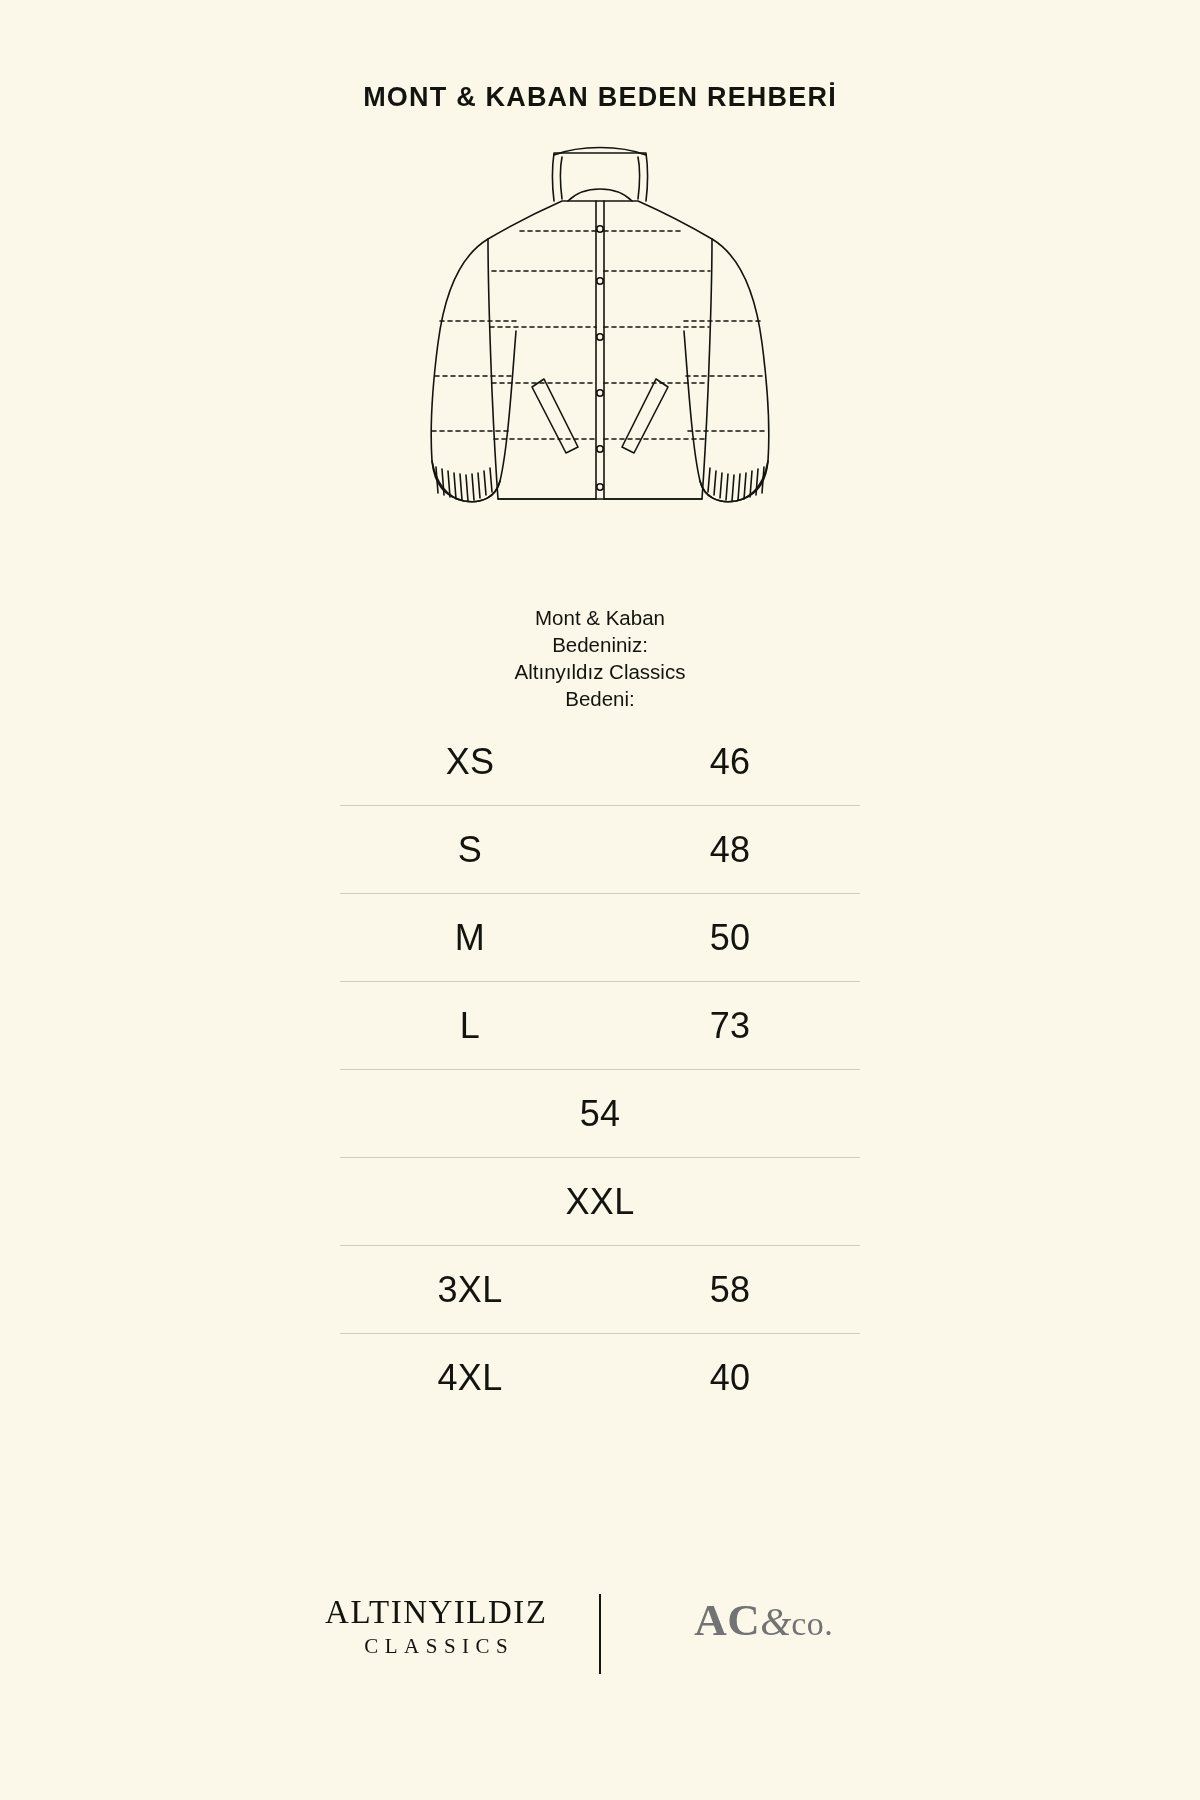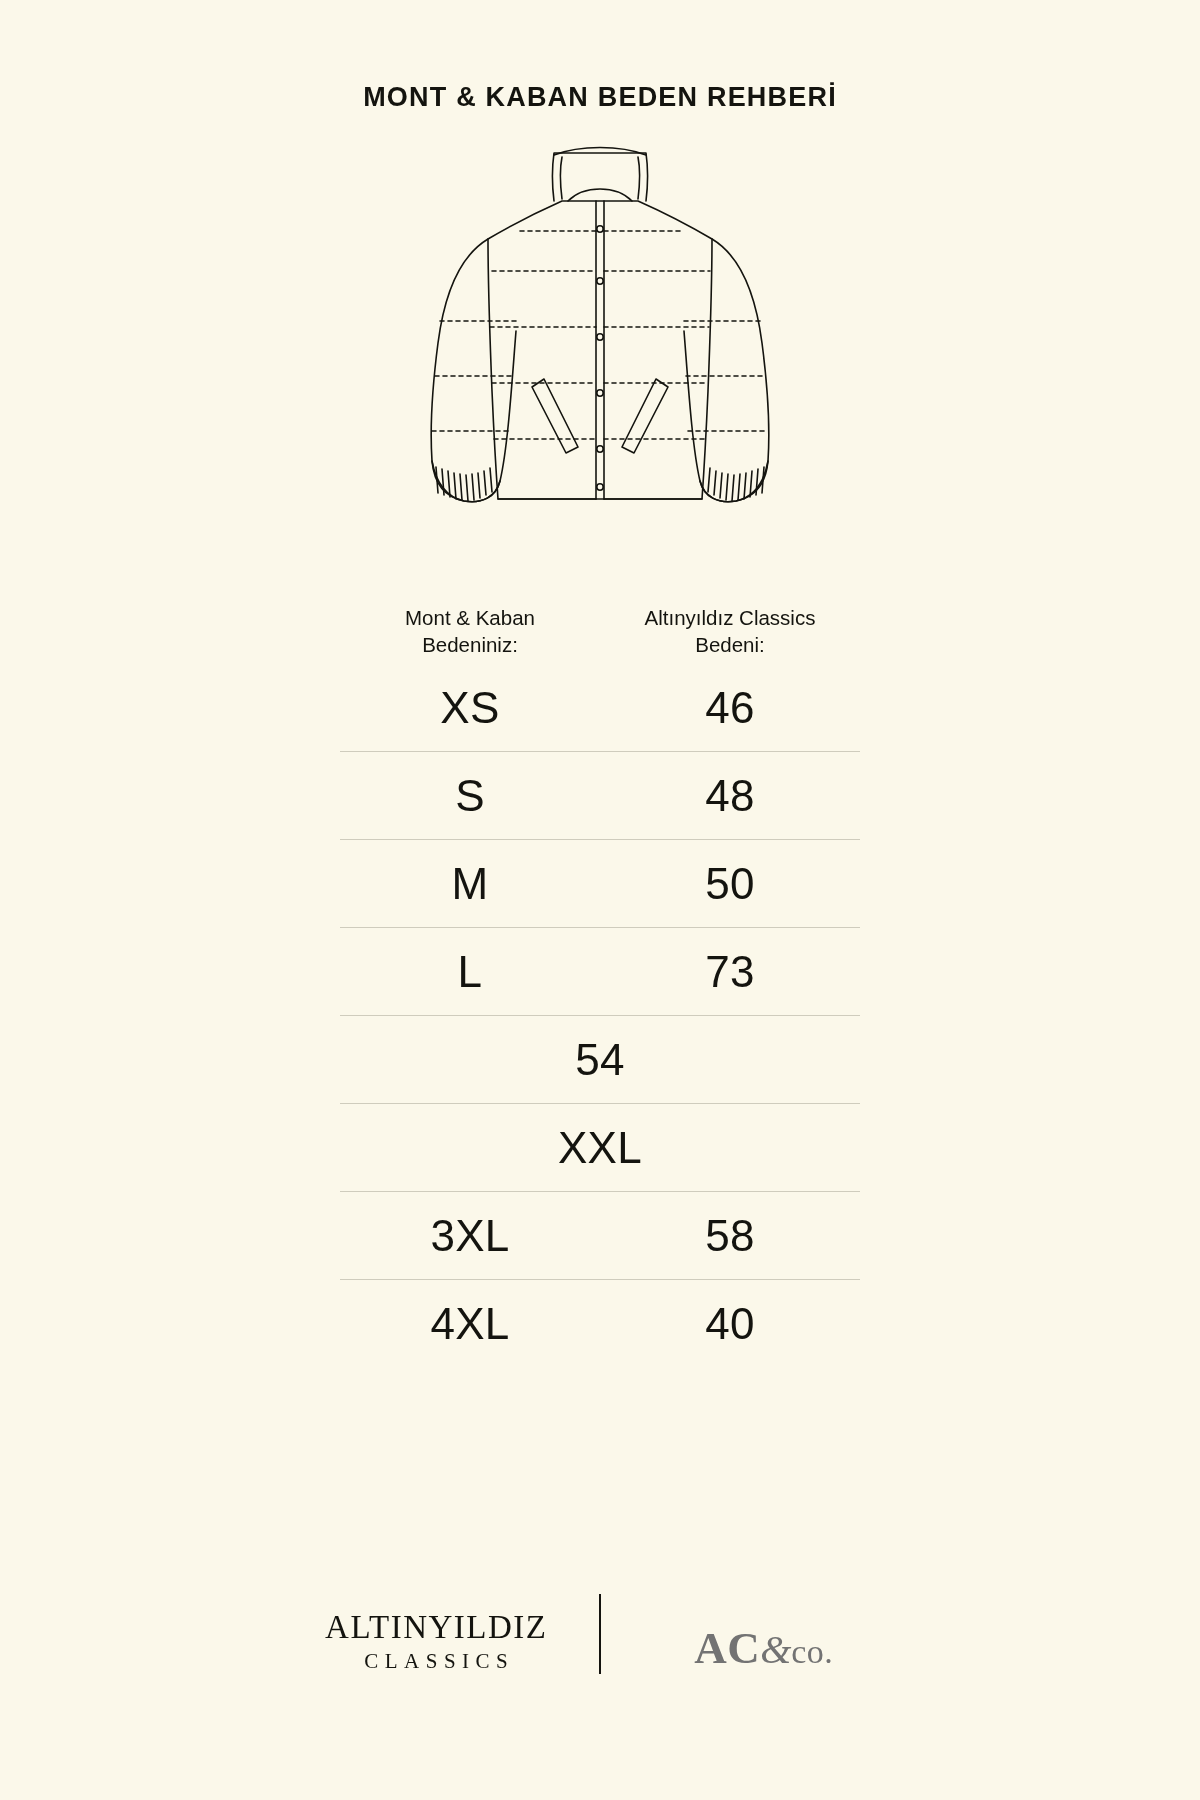--- a/index.html
+++ b/index.html
@@ -42,20 +42,21 @@
 
   
   .table-wrap {
     width: 520px;
     margin-top: 18px;
   }
   .table-head {
     display: flex;
     width: 100%;
     padding-bottom: 6px;
+    flex-direction: column;
   }
   .th {
     flex: 1;
     text-align: center;
     font-size: 20.5px;
     line-height: 1.32;
     color: #14140f;
     font-weight: normal;
   }
   .th span { display: block; }
@@ -64,33 +65,33 @@
     display: flex;
     width: 100%;
     height: 87px;
     align-items: center;
     border-bottom: 1px solid #cfccbd;
   }
   .row:last-child { border-bottom: none; }
   .cell {
     flex: 1;
     text-align: center;
-    font-size: 44px;
+    font-size: 36px;
     color: #14140f;
     letter-spacing: 0.3px;
   }
 
   
   .footer {
     position: absolute;
     left: 0;
     right: 0;
     bottom: 126px;
     display: flex;
-    align-items: flex-end;
+    align-items: flex-start;
     justify-content: center;
     gap: 0px;
   }
   .brand-left {
     width: 258px;
     text-align: center;
     font-family: "Liberation Serif", serif;
   }
   .brand-left .b1 {
     font-size: 33px;

